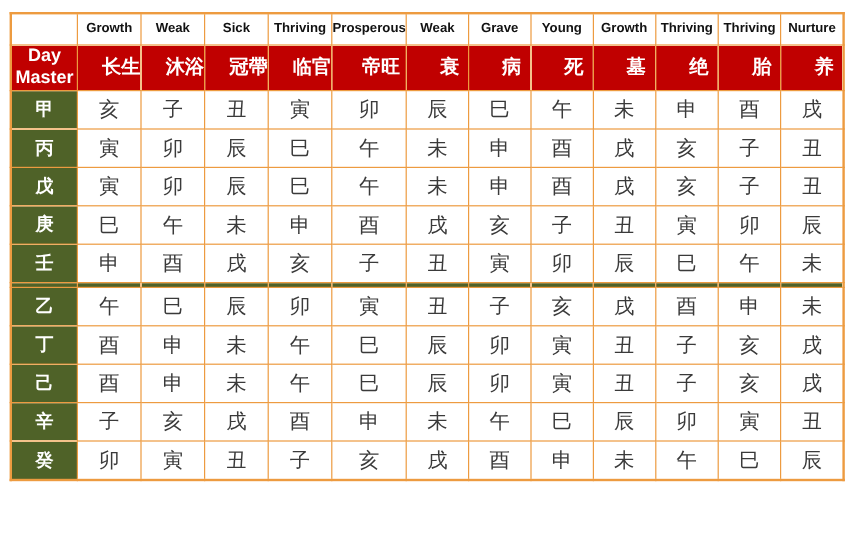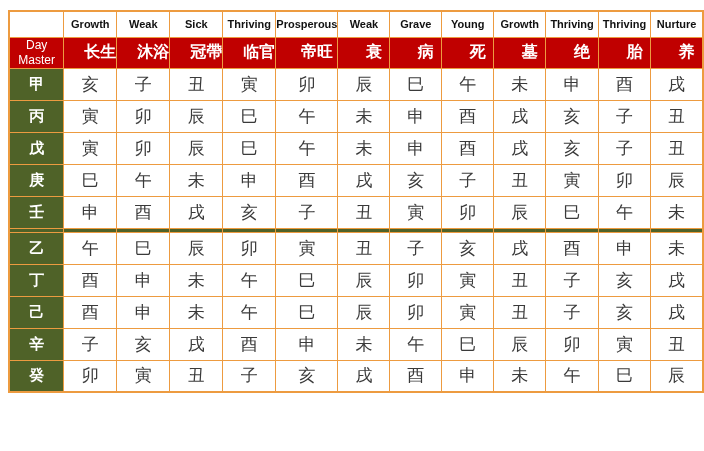--- a/index.html
+++ b/index.html
@@ -20,22 +20,22 @@
   td,th{
     border:1.5px solid var(--orange);
     text-align:center;vertical-align:middle;padding:0;box-sizing:border-box;
     overflow:hidden;white-space:nowrap;
   }
   th.eng{
     height:26px;background:#ffffff;color:#111111;
     font-size:11px;font-weight:bold;
   }
   td.daymaster{
-    background:var(--red);color:#ffffff;font-weight:normal;
-    font-size:12px;line-height:1.25;white-space:normal;
+    background:var(--red);color:#ffffff;font-weight:bold;
+    font-size:15px;line-height:1.25;white-space:normal;
   }
   td.zh-stage{
     height:31px;background:var(--red);color:#ffffff;
     font-weight:bold;font-size:16px;padding-left:20px;
   }
   td.stem{
     height:32px;background:var(--green);color:#ffffff;
     font-weight:bold;font-size:15px;
   }
   td.branch{

